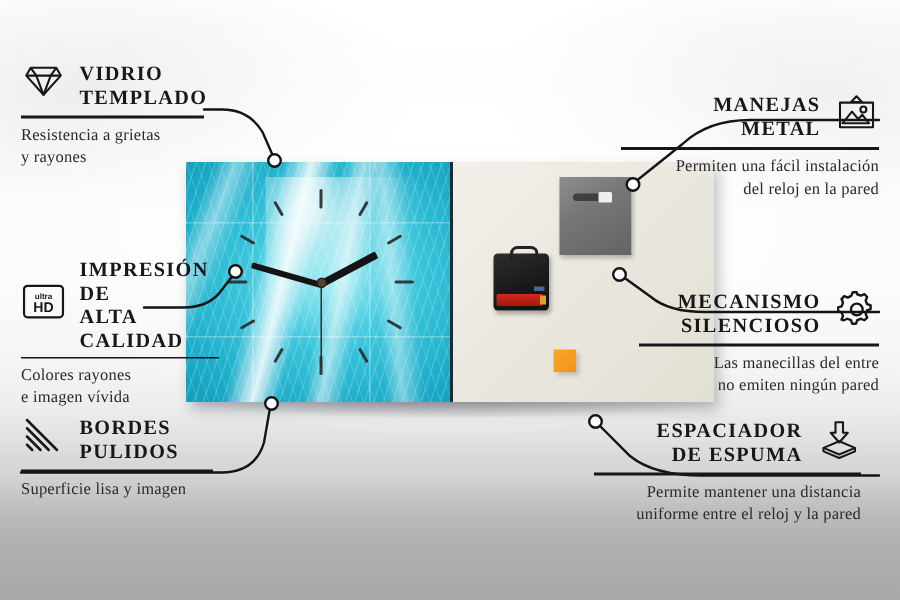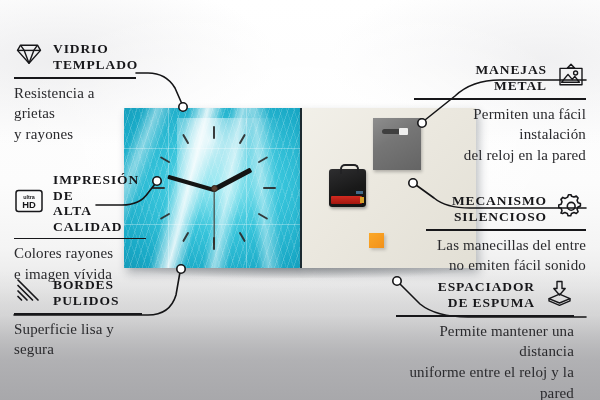--- a/index.html
+++ b/index.html
@@ -217,21 +217,21 @@
     line-height: 1.16;
     text-transform: uppercase;
   }
   .rule {
     height: 1.6px;
     background: #17171a;
     margin: 3px 0 4px 0;
   }
   .feature-desc {
     font-family: "Liberation Serif", serif;
-    font-size: 15px;
+    font-size: 11px;
     color: #2a2a2d;
     line-height: 1.38;
     letter-spacing: 0.15px;
   }
   .icon-box {
     width: 30px;
     height: 30px;
     flex: 0 0 30px;
     display: flex;
     align-items: flex-start;
@@ -384,21 +384,21 @@
           </g>
         </svg>
       </span>
       <div>
         <div class="feature-title">BORDES</div>
         <div class="feature-title">PULIDOS</div>
       </div>
     </div>
     <div class="rule"></div>
     <div class="feature-desc">
-      <div>Superficie lisa y segura</div>
+      <div>Superficie lisa y imagen</div>
     </div>
   </div>
 
   <div class="feature right" style="right:14px; top:29px; width:172px;margin-top:32px;">
     <div class="feature-head">
       <span class="icon-box">
         <svg width="28" height="26" viewBox="0 0 28 26">
           <g fill="none" stroke="currentColor" stroke-width="1.4" stroke-linejoin="round">
             <path d="M14 1.2 10.4 5h7.2z"></path>
             <rect x="3" y="5.4" width="22" height="16.4"></rect>
@@ -430,21 +430,21 @@
         </svg>
       </span>
       <div>
         <div class="feature-title">MECANISMO</div>
         <div class="feature-title">SILENCIOSO</div>
       </div>
     </div>
     <div class="rule"></div>
     <div class="feature-desc">
       <div>Las manecillas del entre</div>
-      <div>no emiten fácil sonido</div>
+      <div>no emiten ningún pared</div>
     </div>
   </div>
 
   <div class="feature right" style="right:26px; top:278px; width:178px;">
     <div class="feature-head">
       <span class="icon-box">
         <svg width="27" height="26" viewBox="0 0 27 26">
           <g fill="none" stroke="currentColor" stroke-width="1.4" stroke-linejoin="round">
             <path d="M11 1.5h5v7h3.2L13.5 15 7.8 8.5H11z"></path>
             <path d="M13.5 14.2 24 18.6l-10.5 4.4L3 18.6z"></path>

